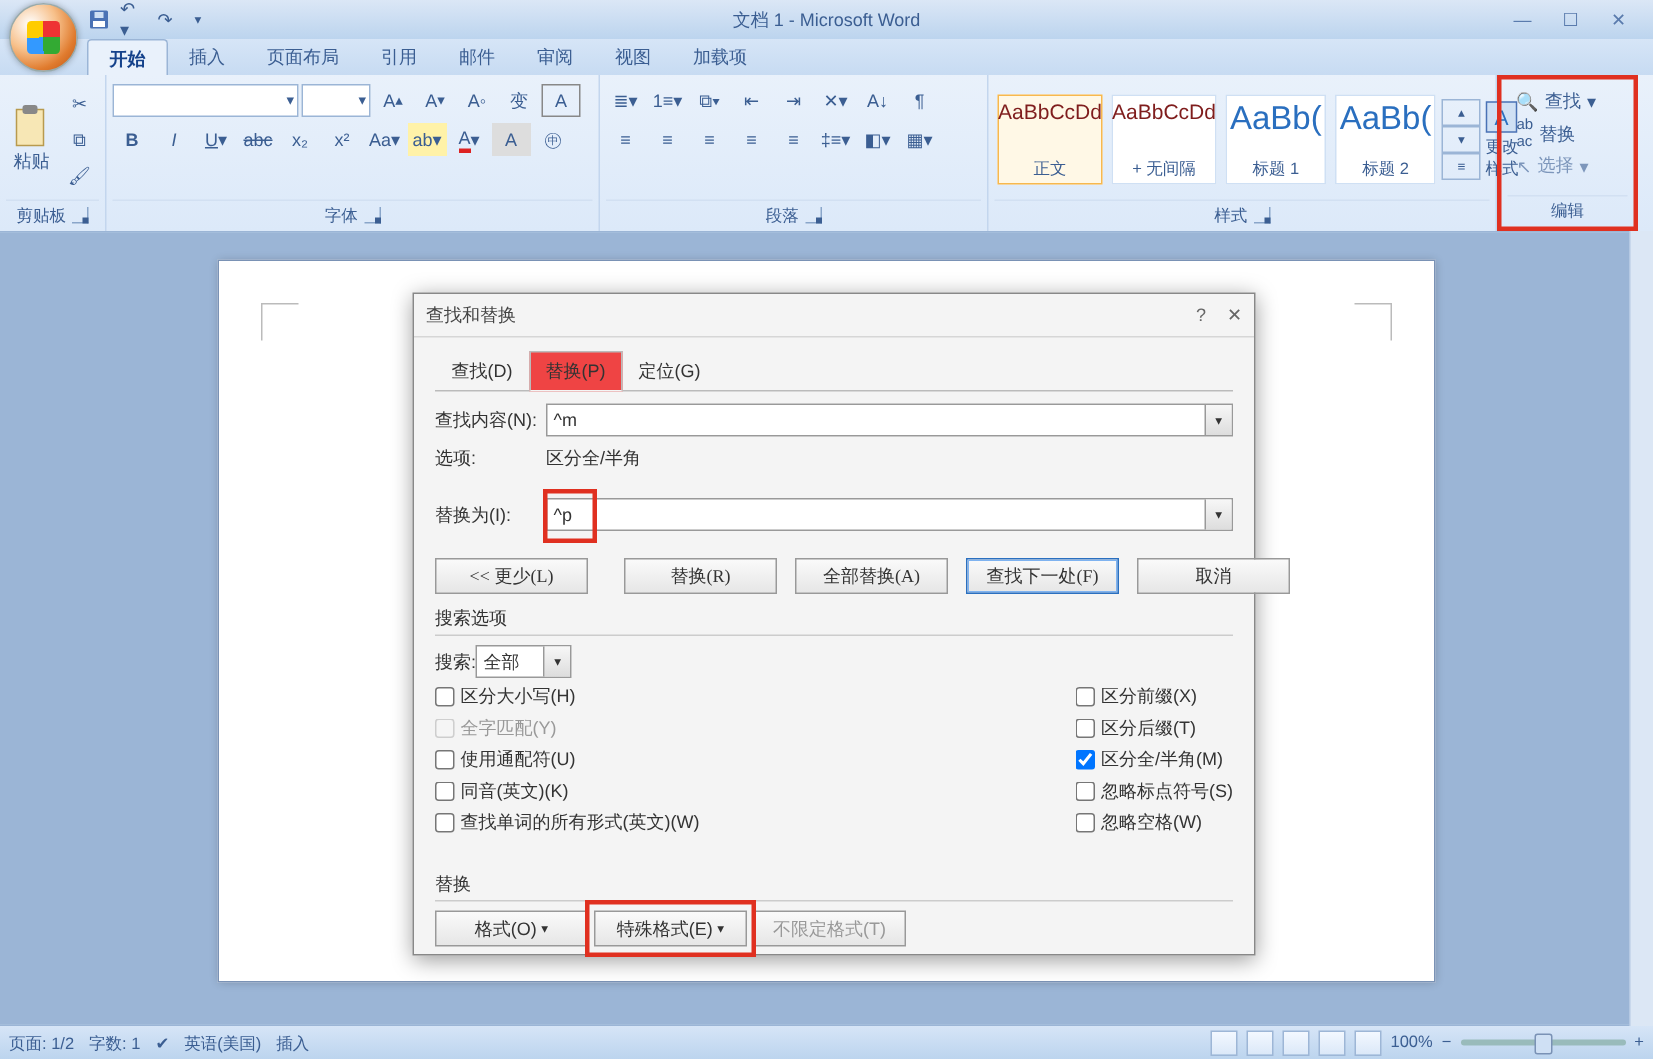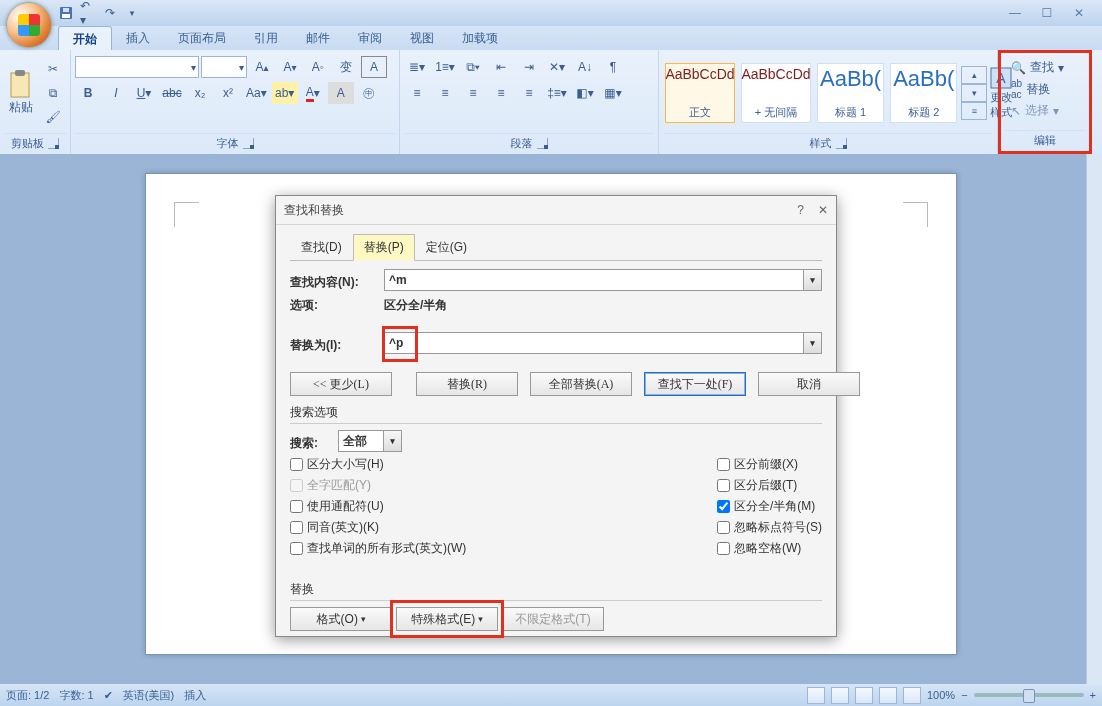--- a/index.html
+++ b/index.html
@@ -40,22 +40,22 @@
   .zoom-slider{width:110px;height:4px;background:#9bb;position:relative;border-radius:2px;}
   .zoom-slider::after{content:"";position:absolute;left:50%;top:-4px;width:10px;height:12px;background:#cfe0f4;border:1px solid #7a92b5;border-radius:2px;transform:translateX(-50%);}
   .scrollbar-v{position:absolute;right:0;top:154px;bottom:22px;width:15px;background:#dce7f5;border-left:1px solid #b5c9e3;}
   
   .dialog{position:absolute;left:275px;top:195px;width:560px;height:440px;background:#f4f4f4;border:1px solid #888;box-shadow:0 3px 14px rgba(0,0,0,.4);font-size:12px;color:#333;}
   .dlg-title{height:28px;display:flex;align-items:center;padding:0 8px;border-bottom:1px solid #d6d6d6;color:#444;}
   .dlg-title .r{margin-left:auto;display:flex;gap:14px;color:#666;}
   .dlg-body{padding:8px 14px;}
   .dlg-tabs{display:flex;border-bottom:1px solid #bbb;}
   .dlg-tab{padding:4px 10px;border:1px solid transparent;position:relative;top:1px;}
-  .dlg-tab.active{background:#fef9c3;border:1px solid #bbb;border-bottom:1px solid #f4f4f4;}
-  .frm-row{display:flex;align-items:flex-end;margin:8px 0;gap:20px;font-weight:bold;}
+  .dlg-tab.active{background:#ef4444;border:1px solid #bbb;border-bottom:1px solid #f4f4f4;}
+  .frm-row{display:flex;align-items:center;margin:8px 0;gap:0;}
   .frm-row label{width:74px;}
   .txtbox{flex:1;height:18px;border:1px solid #999;background:#fff;padding:1px 4px;display:flex;align-items:center;position:relative;}
   .txtbox .dd{position:absolute;right:0;top:0;bottom:0;width:17px;background:linear-gradient(#f7f7f7,#ddd);border-left:1px solid #999;display:flex;align-items:center;justify-content:center;font-size:9px;}
   .btnrow{display:flex;gap:12px;margin:18px 0 8px;align-items:center;font-family:Liberation Serif, serif;}
   .dbtn{min-width:84px;height:22px;border:1px solid #999;background:linear-gradient(#fafafa,#e6e6e6);display:flex;align-items:center;justify-content:center;padding:0 8px;}
   .dbtn.def{border:1px solid #2a6fbf;box-shadow:0 0 0 1px #7fb3f0 inset;}
   .dbtn.dis{color:#999;}
   .dbtn .caret{font-size:9px;margin-left:3px;}
   .chk-row{display:flex;gap:40px;}
   .chk-col{display:flex;flex-direction:column;gap:4px;}
@@ -79,20 +79,21 @@
           <svg width="14" height="14">
             <rect x="1" y="1" width="12" height="12" fill="#4a72b5" rx="1"></rect>
             <rect x="3" y="8" width="8" height="4" fill="#fff"></rect>
             <rect x="4" y="2" width="6" height="4" fill="#cfe0f4"></rect>
           </svg>
         </span>
       <span class="ico">↶ ▾</span>
       <span class="ico">↷</span>
       <span class="ico" style="font-size:9px;">▾</span>
     </div>
+    <div class="title">文档 1 - Microsoft Word</div>
     <div class="wincontrols">
       <div>—</div>
       <div>☐</div>
       <div>✕</div>
     </div>
   </div>
 
   <div class="tabs">
     <div class="tab active">开始</div>
     <div class="tab">插入</div>

